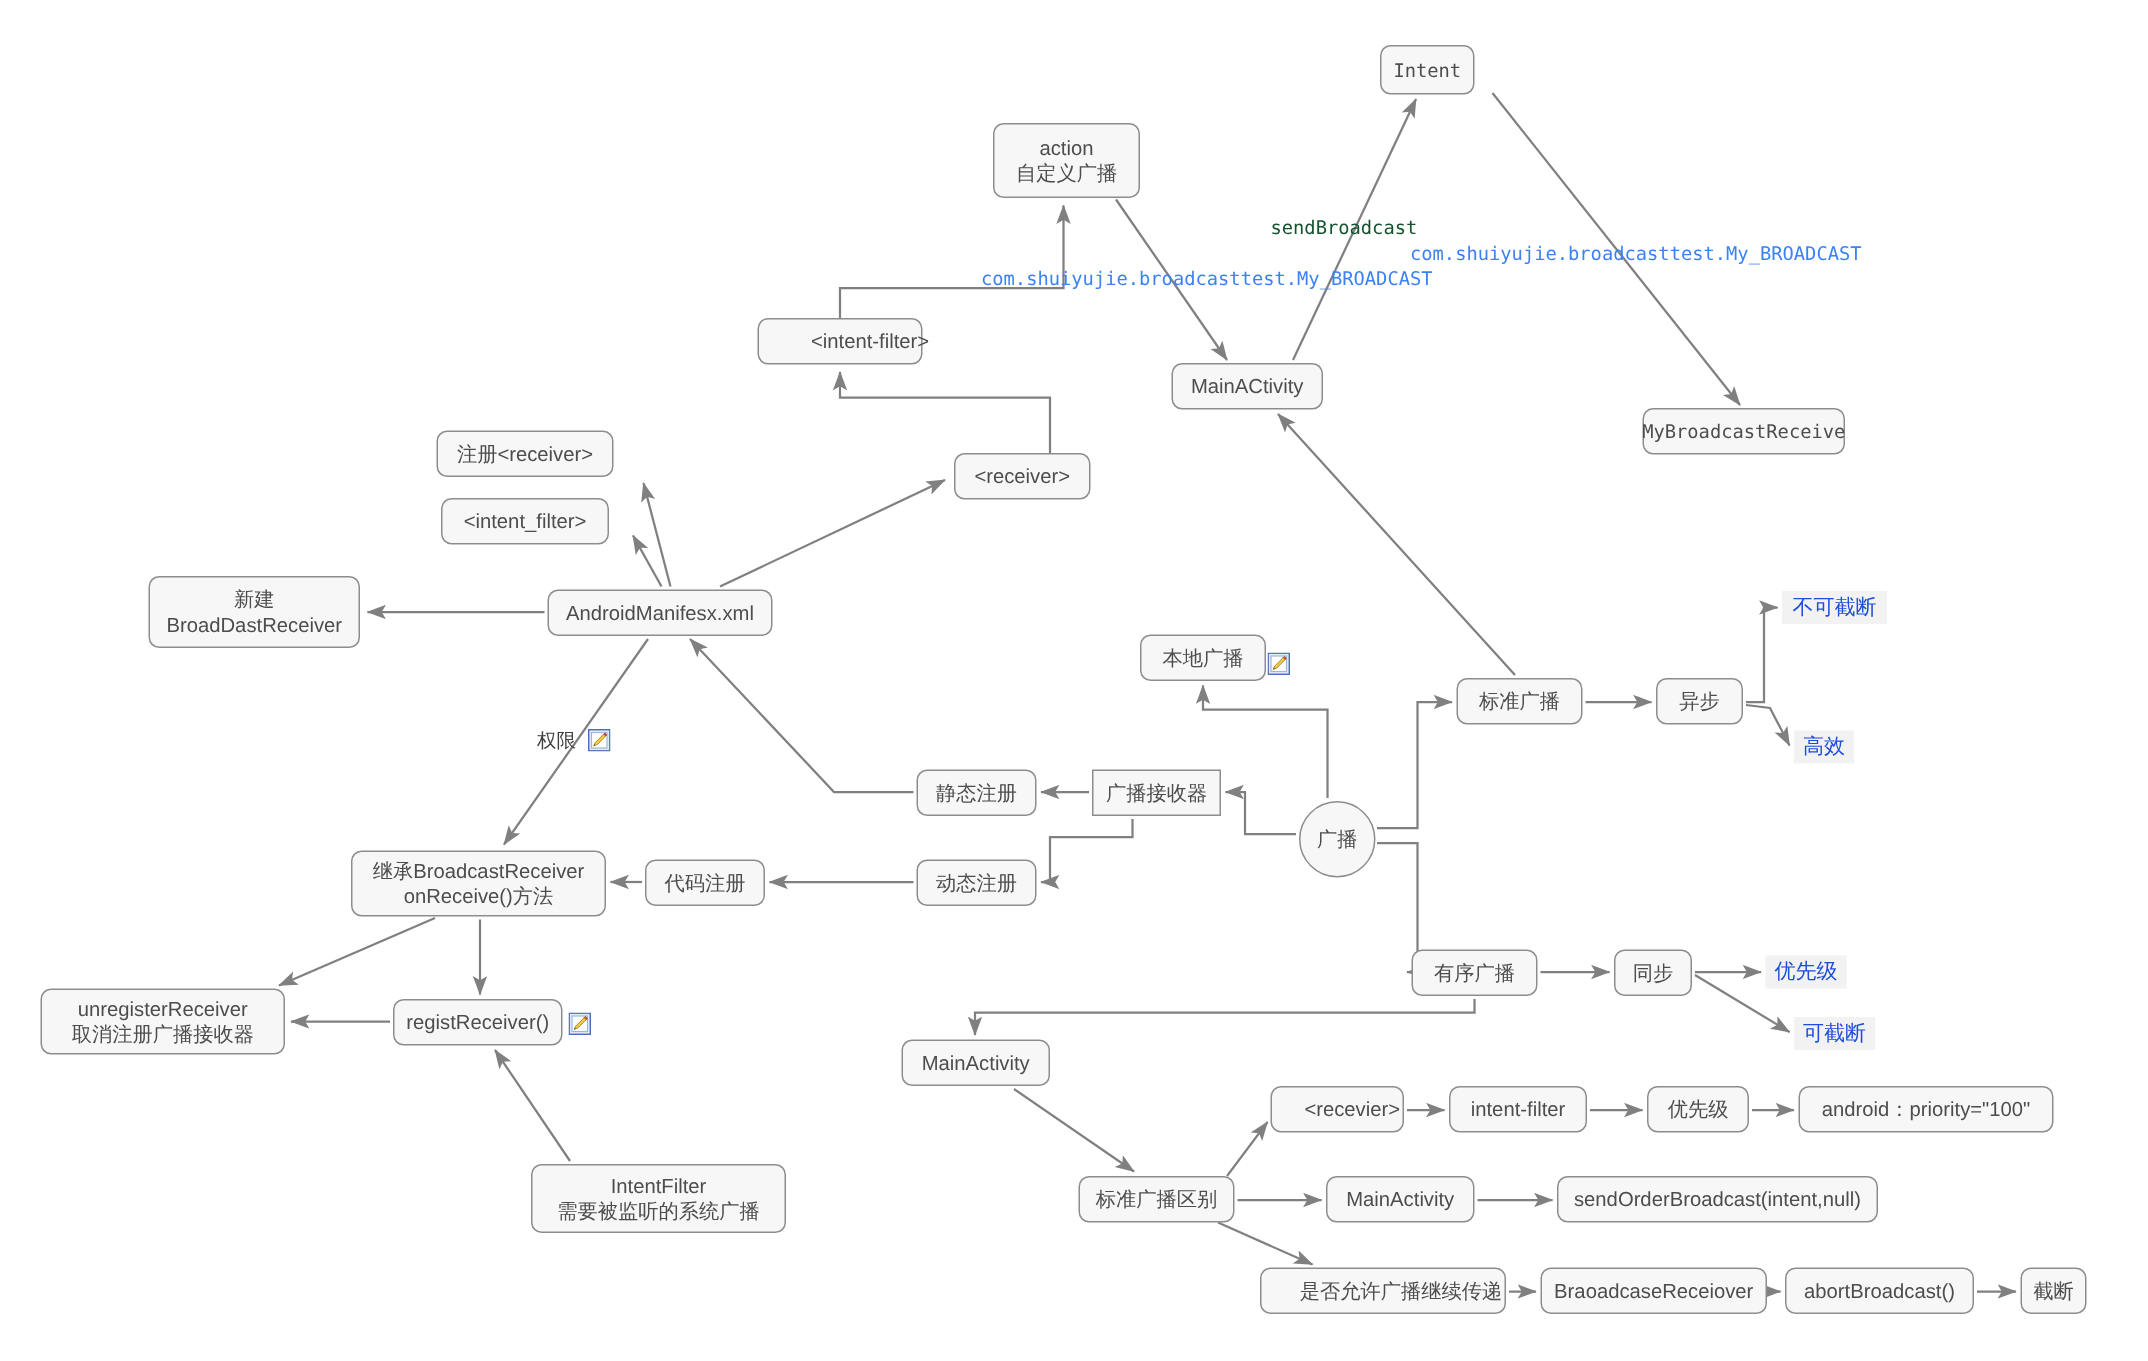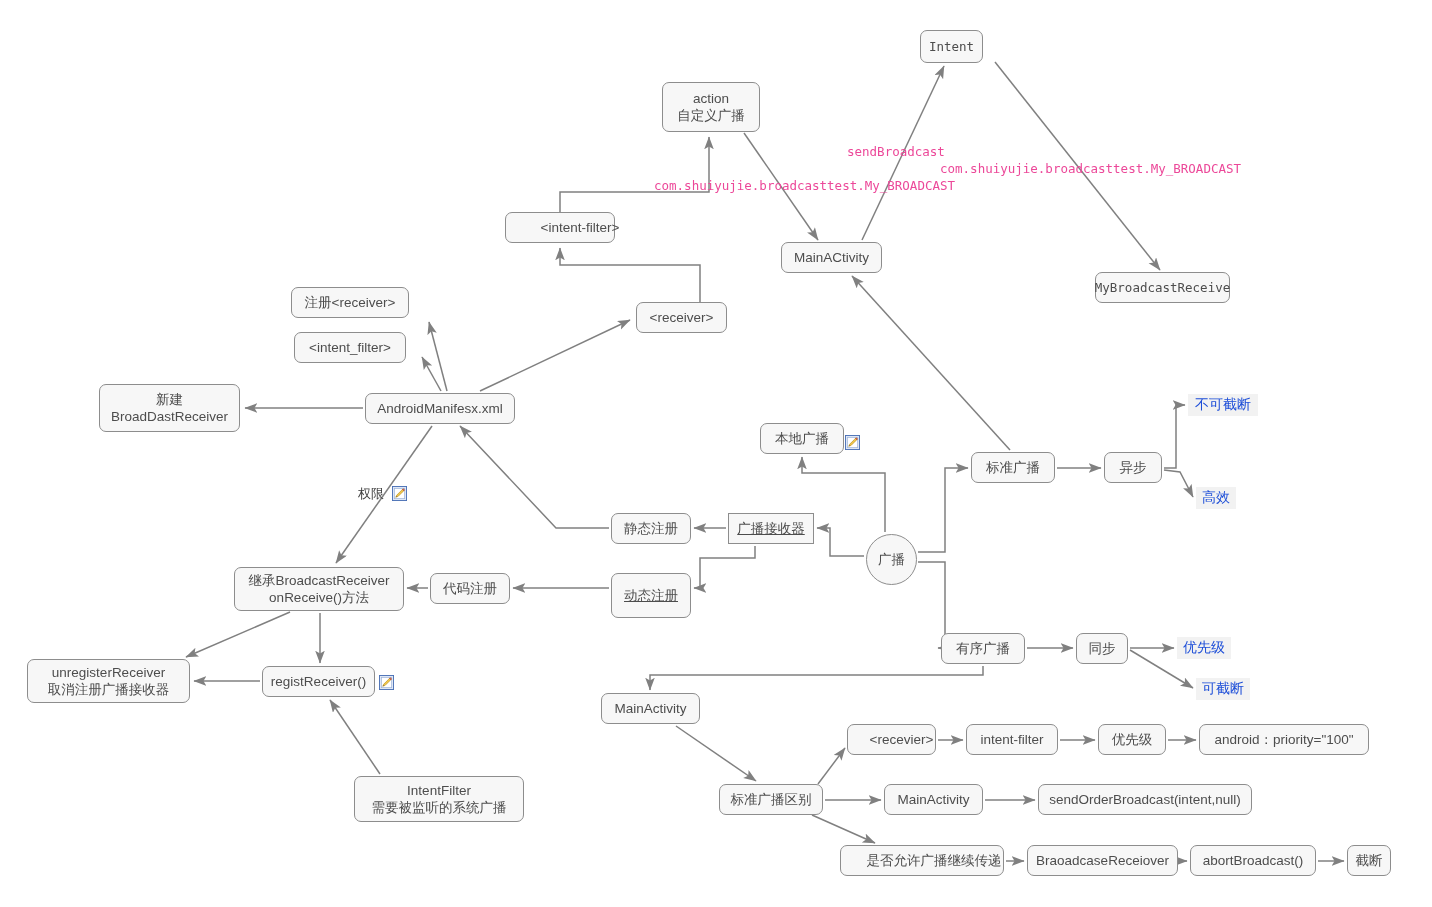--- a/index.html
+++ b/index.html
@@ -22,35 +22,35 @@
     color:#4d4d4d;
     font-size:13.5px;
     line-height:1.28;
     display:flex;
     align-items:center;
     justify-content:center;
     text-align:center;
     white-space:pre;
     box-shadow:0 0 0 0 rgba(0,0,0,0);
   }
-  .node.sharp{border-radius:0;text-decoration:underline;}
+  .node.sharp{border-radius:0;}
   .node.circle{border-radius:50%;}
   .node.mono{font-family:"DejaVu Sans Mono", monospace;font-size:12.5px;}
   .node.plain{
     background:#f2f2f2;border:none;border-radius:0;
     color:#1d4ed8;font-size:14px;
   }
   .edgelabel{
     position:absolute;
-    color:#ec4899;
+    color:#14532d;
     font-size:12.5px;
     font-family:"DejaVu Sans Mono", monospace;
     white-space:pre;
   }
-  .edgelabel.green{color:#ec4899;}
+  .edgelabel.green{color:#3b82f6;}
   .edgelabel.cn{font-family:"Liberation Sans",sans-serif;font-size:13px;color:#3f3f3f;}
 
   .note-icon{
     position:absolute;
     width:15px;height:15px;
   }
   .watermark{
     position:absolute;
     color:#e6e6e6;
     font-family:"Liberation Serif", serif;
@@ -130,21 +130,21 @@
       <div class="node" style="left: 365px; top: 393px; width: 150px; height: 31px;">AndroidManifesx.xml</div>
       <div class="node" style="left: 760px; top: 423px; width: 84px; height: 31px;">本地广播</div>
       <div class="node" style="left: 971px; top: 452px; width: 84px; height: 31px;">标准广播</div>
       <div class="node" style="left: 1104px; top: 452px; width: 58px; height: 31px;">异步</div>
       <div class="node plain" style="left: 1188px; top: 394px; width: 70px; height: 22px;">不可截断</div>
       <div class="node plain" style="left: 1196px; top: 487px; width: 40px; height: 22px;">高效</div>
       <div class="node" style="left: 611px; top: 513px; width: 80px; height: 31px;">静态注册</div>
       <div class="node sharp" style="left: 728px; top: 513px; width: 86px; height: 31px;">广播接收器</div>
       <div class="node circle" style="left: 866px; top: 534px; width: 51px; height: 51px;">广播</div>
       <div class="node" style="left: 430px; top: 573px; width: 80px; height: 31px;">代码注册</div>
-      <div class="node" style="left: 611px; top: 573px; width: 80px; height: 45px; text-decoration: underline;">动态注册</div>
+      <div class="node" style="left: 611px; top: 573px; width: 80px; height: 31px;">动态注册</div>
       <div class="node" style="left: 234px; top: 567px; width: 170px; height: 44px;">继承BroadcastReceiver
 onReceive()方法</div>
       <div class="node" style="left: 941px; top: 633px; width: 84px; height: 31px;">有序广播</div>
       <div class="node" style="left: 1076px; top: 633px; width: 52px; height: 31px;">同步</div>
       <div class="node plain" style="left: 1177px; top: 637px; width: 54px; height: 22px;">优先级</div>
       <div class="node plain" style="left: 1196px; top: 678px; width: 54px; height: 22px;">可截断</div>
       <div class="node" style="left: 27px; top: 659px; width: 163px; height: 44px;">unregisterReceiver
 取消注册广播接收器</div>
       <div class="node" style="left: 262px; top: 666px; width: 113px; height: 31px;">registReceiver()</div>
       <div class="node" style="left: 601px; top: 693px; width: 99px; height: 31px;">MainActivity</div>

